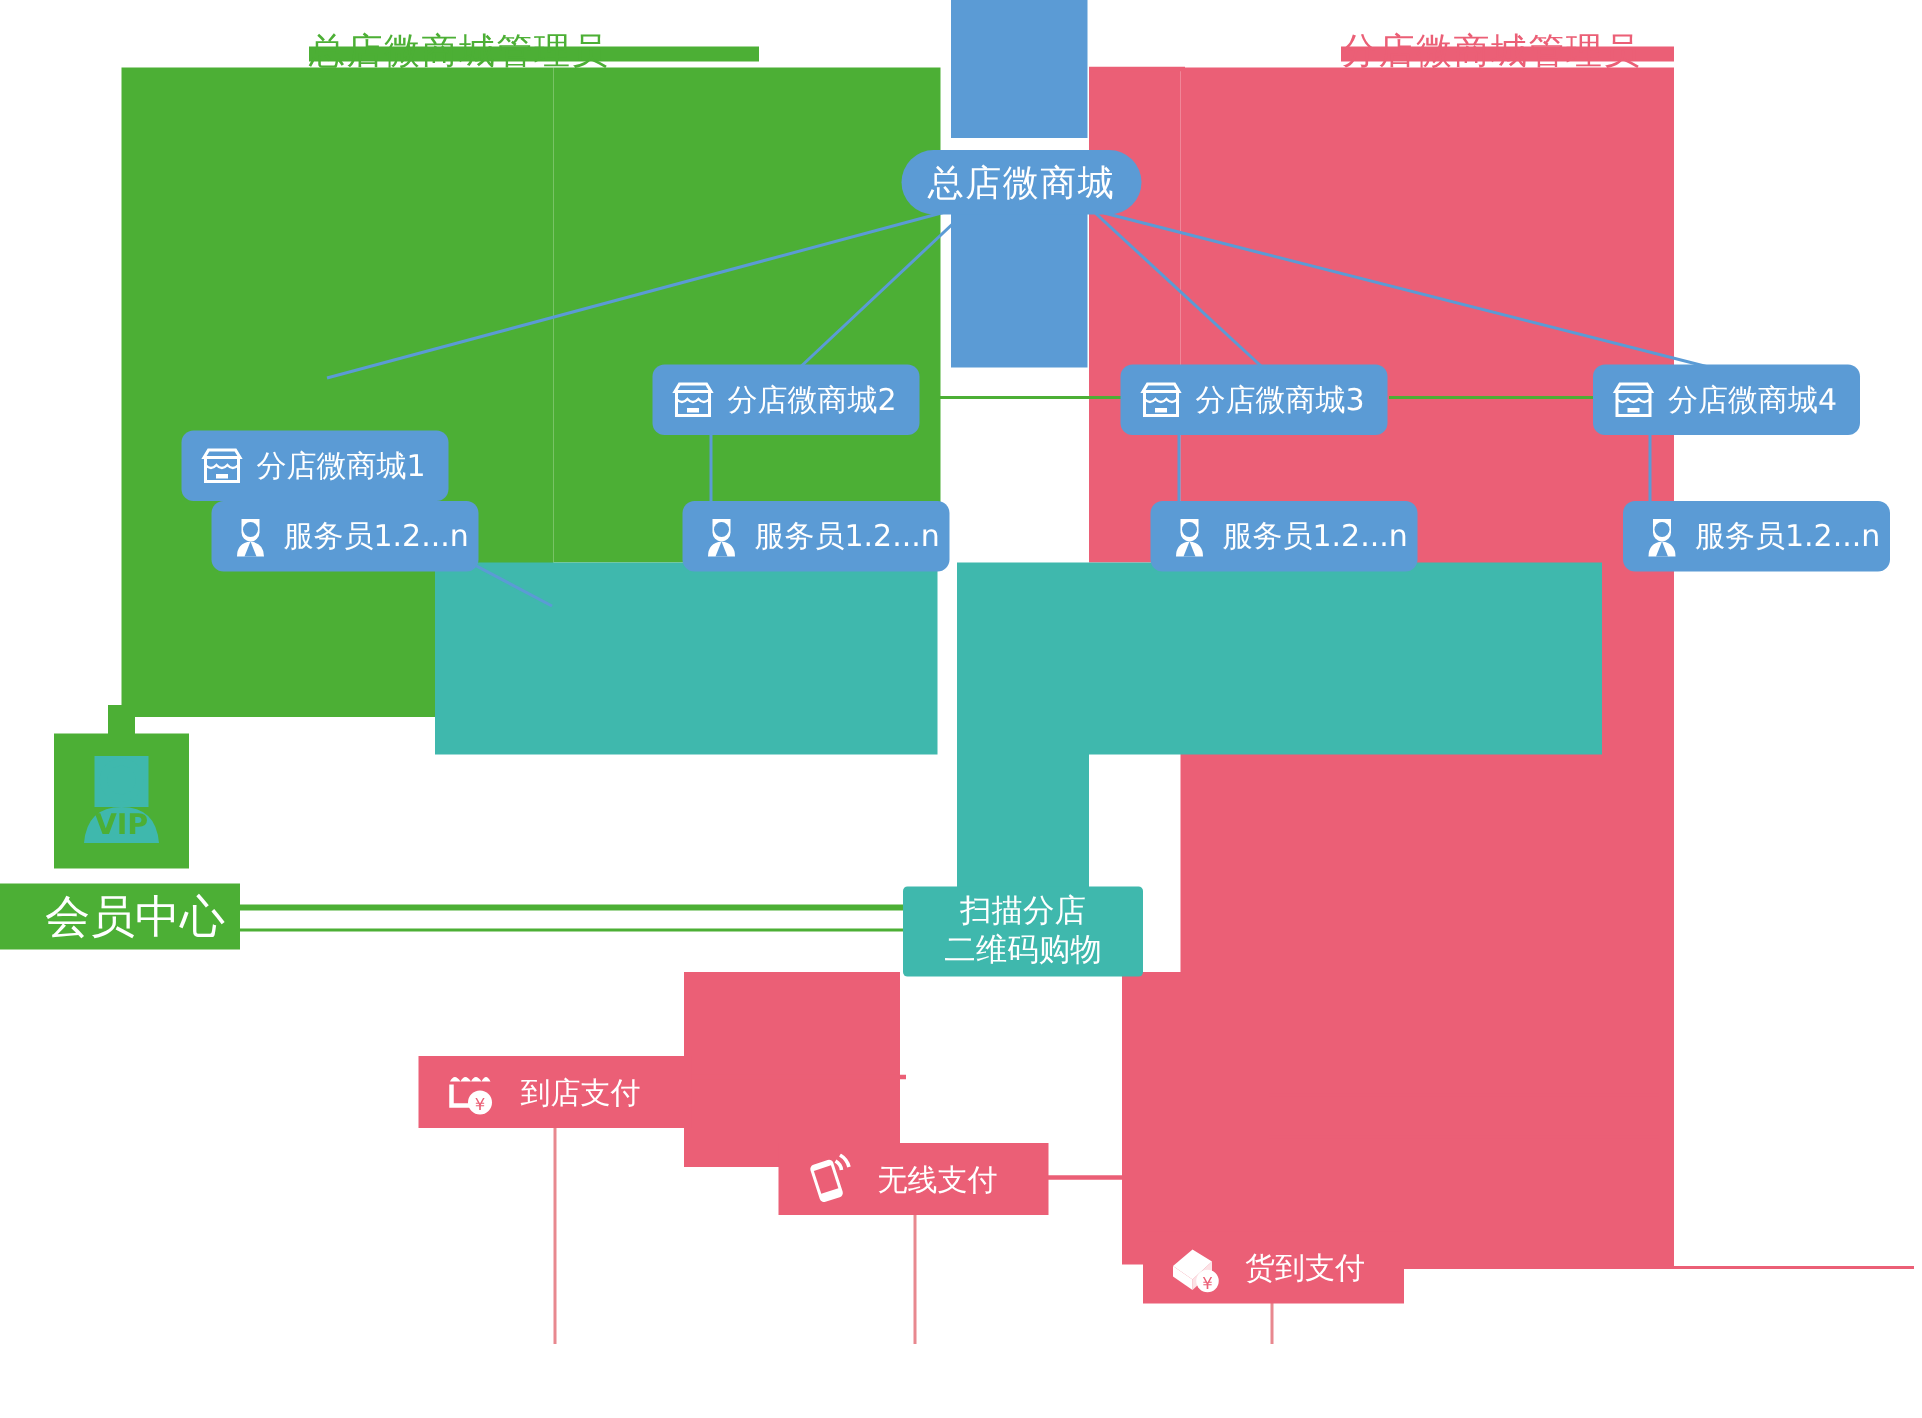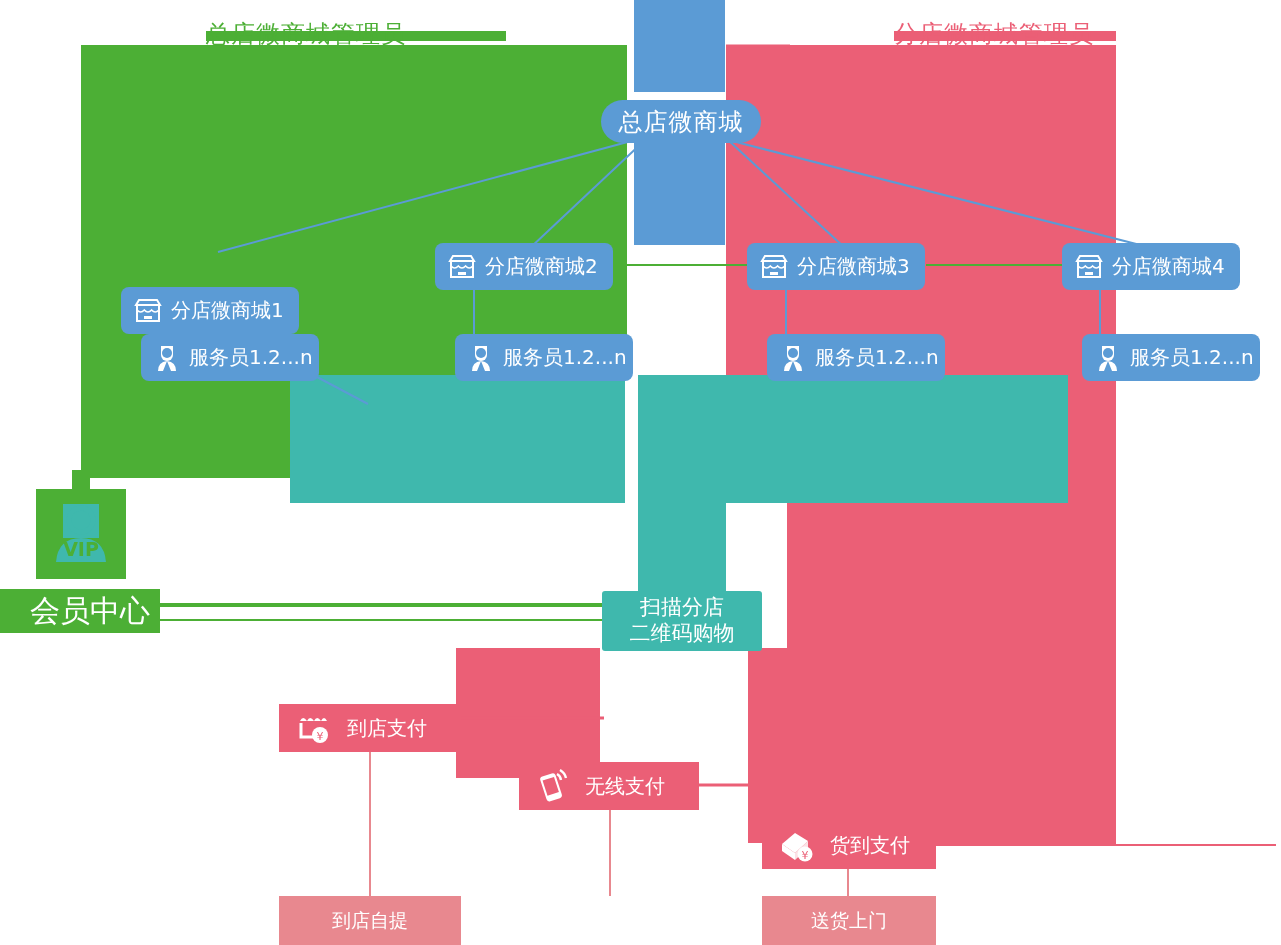--- a/index.html
+++ b/index.html
@@ -232,20 +232,14 @@
     <svg class="icon" width="40" height="34" viewBox="0 0 40 34">
       <path d="M4 16 L17 5 L30 13 L17 25 Z" fill="#fff"></path>
       <path d="M4 16 v7 L17 32 v-7 Z" fill="#fff"></path>
       <path d="M17 25 L30 13 v7 L17 32 Z" fill="#fff" opacity="0.82"></path>
       <circle cx="27" cy="26" r="7.5" fill="#fff"></circle>
       <text x="27" y="31" font-size="11" fill="#eb5f76" text-anchor="middle" font-family="'DejaVu Sans',sans-serif">¥</text>
     </svg>
     <span class="lbl">货到支付</span>
   </div>
 
-  <div class="node plain" style="left:279px;top:896px;width:182px;height:49px;">
-    <span class="lbl">到店自提</span>
-  </div>
-  <div class="node plain" style="left:762px;top:896px;width:174px;height:49px;">
-    <span class="lbl">送货上门</span>
-  </div>
 
 </div>
 
 </body></html>

